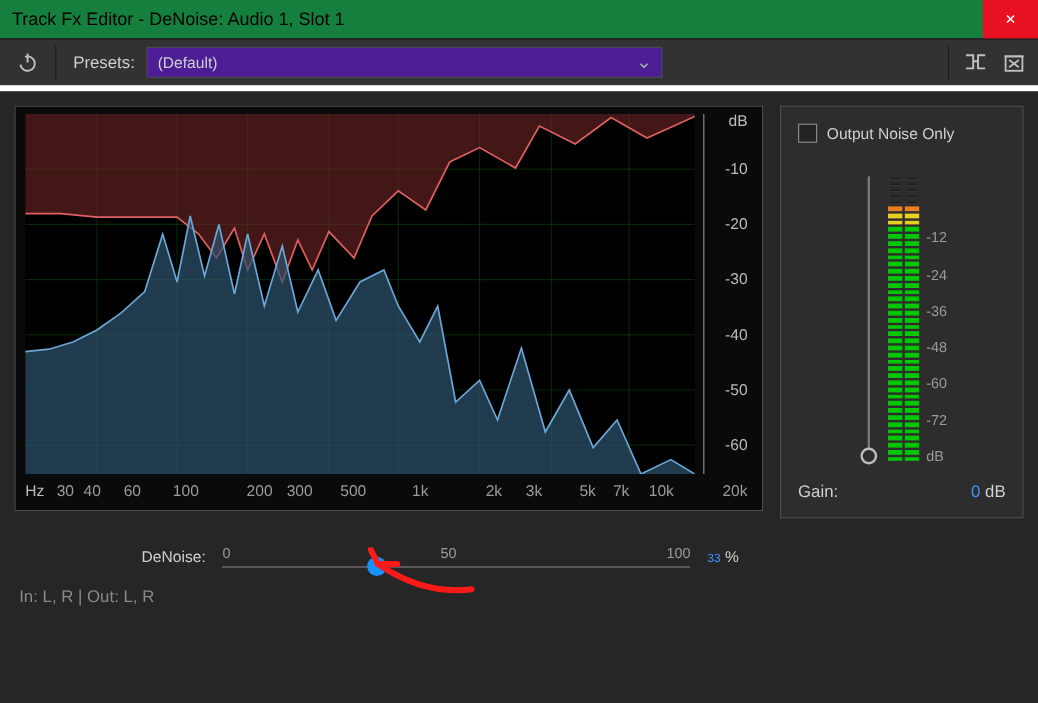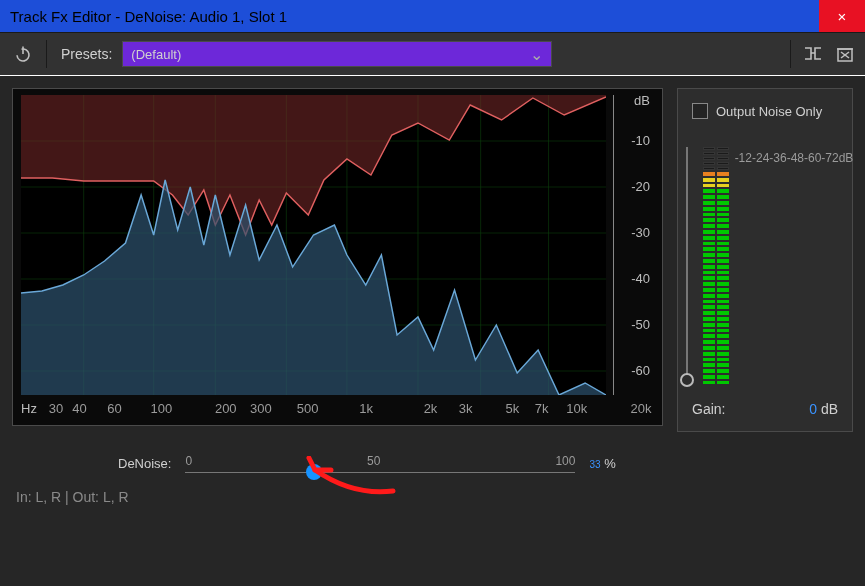--- a/index.html
+++ b/index.html
@@ -7,72 +7,72 @@
     background: #262626;
     font-family: "Segoe UI", Tahoma, sans-serif;
     font-size: 13px;
     color: #d0d0d0;
     width: 865px;
     height: 586px;
     overflow: hidden;
   }
   .titlebar {
     height: 32px;
-    background: #1d4ed8;
+    background: #15803d;
     color: #000;
     display: flex;
     align-items: center;
     padding-left: 10px;
     justify-content: space-between;
   }
   .titlebar span { font-size: 15px; }
   .close-btn {
     width: 46px; height: 32px;
     background: #e81123;
     color: #fff;
     display: flex; align-items: center; justify-content: center;
     font-size: 16px;
     cursor: pointer;
   }
   .toolbar {
     height: 44px;
     background: #323232;
     border-top: 1px solid #1a1a1a;
-    border-bottom: 1px solid #ffffff;
+    border-bottom: 5px solid #ffffff;
     display: flex; align-items: center;
     padding: 0 10px;
     gap: 10px;
   }
   .power-btn {
     width: 26px; height: 26px;
     display: flex; align-items: center; justify-content: center;
     cursor: pointer;
   }
   .divider-v { width: 1px; height: 28px; background: #1a1a1a; }
   .presets-label { color: #d0d0d0; font-size: 14px; margin-left: 4px; }
   .preset-select {
     flex: 0 0 430px;
     height: 26px;
-    background: #6d28d9;
+    background: #4c1d95;
     border: 1px solid #4a4a4a;
     color: #d0d0d0;
     padding: 0 8px;
     display: flex; align-items: center; justify-content: space-between;
     cursor: pointer;
   }
   .toolbar-right { margin-left: auto; display: flex; gap: 12px; align-items: center; }
   .tool-icon { width: 20px; height: 20px; cursor: pointer; }
 
   .content {
     display: flex;
     padding: 12px;
     gap: 14px;
   }
   .left-col { flex: 1; }
-  .right-col { width: 176px; }
+  .right-col { width: 203px; }
 
   .spectrum-panel {
     background: #0a0a0a;
     border: 1px solid #4a4a4a;
     padding: 6px 8px 0 8px;
   }
   .chart-area { position: relative; display: flex; }
   .chart-plot { flex: 1; position: relative; }
   .y-axis { width: 48px; padding-left: 6px; position: relative; }
   .y-axis .unit { color: #bdbdbd; font-size: 13px; position: absolute; top: -2px; right: 4px; }
@@ -102,21 +102,21 @@
   .meter-wrap { display: flex; gap: 6px; align-items:flex-end; }
   .meter-slider { width: 20px; display:flex; flex-direction:column; align-items:center; justify-content:flex-end; height: 240px; }
   .meter-slider .track { width: 2px; flex:1; background:#777; }
   .meter-slider .knob { width:14px; height:14px; border-radius:50%; border:2px solid #bbb; background:#2d2d2d; margin-top:-3px; }
   .meter-bars { display:flex; gap:2px; height: 240px; align-items:flex-end; }
   .meter-bar { width: 12px; display:flex; flex-direction:column; gap:2px; justify-content:flex-start; height:100%; }
   .seg { height: 3.8px; background:#00c800; }
   .seg.off { background:#1a1a1a; border:1px solid #353535; height:3px; }
   .seg.yellow { background:#e8d020; }
   .seg.orange { background:#e88020; }
-  .meter-labels { display:flex; flex-direction:row; justify-content:space-between; height: 240px; font-size:12px; color:#9b9b9b; padding-top:4px; }
+  .meter-labels { display:flex; flex-direction:column; justify-content:space-between; height: 240px; font-size:12px; color:#9b9b9b; padding-top:4px; }
   .gain-row { display:flex; justify-content:space-between; align-items:center; margin-top: 14px; font-size:14px; }
   .gain-val { color:#3a93ff; }
 
   .lower { padding: 10px 20px 0 20px; }
   .focus-row { display:flex; align-items:center; gap: 14px; margin-bottom: 16px; padding-left: 98px;}
   .focus-btn {
     width: 40px; height: 26px;
     display:flex; align-items:center; justify-content:center;
     cursor:pointer; border-radius:2px;
   }

